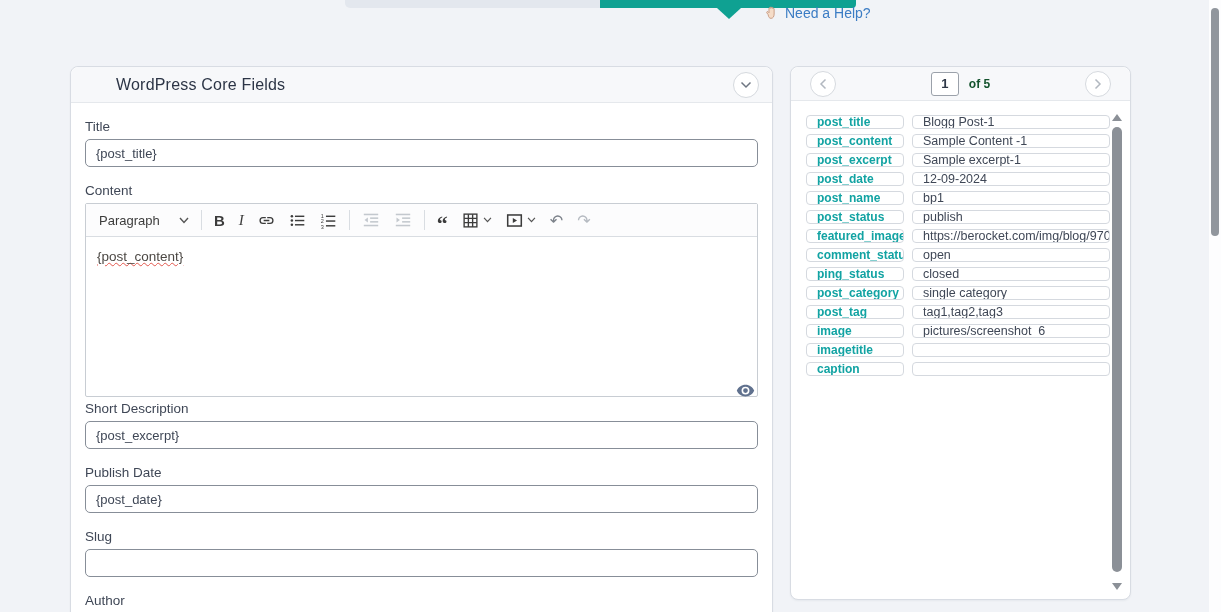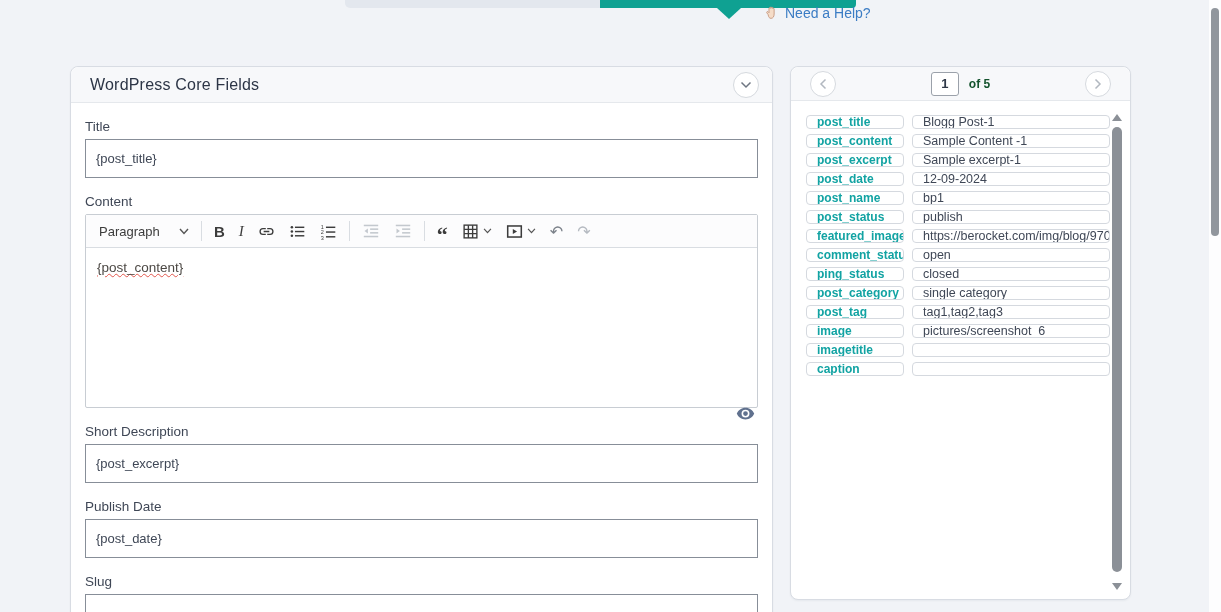--- a/index.html
+++ b/index.html
@@ -27,26 +27,26 @@
 
   
   .panel { position:absolute; background:#fff; border:1px solid #d8dce3; border-radius:8px;
     box-shadow:0 1px 2px rgba(20,30,50,.05); }
   .panel-header { height:36px; background:#f7f8fa; border-bottom:1px solid #e5e8ec;
     border-radius:8px 8px 0 0; display:flex; align-items:center; }
 
   
   #left-panel { left:70px; top:66px; width:703px; height:700px; }
   #left-panel .panel-header { justify-content:space-between; padding:0 13px 0 19px; }
-  .panel-title { font-size:16px; color:#2c3546; font-weight:500; letter-spacing:.2px; }
+  .panel-title { font-size:16px; color:#2c3546; font-weight:500; letter-spacing:.2px;margin-left:26px; }
   .circle-btn { width:26px; height:26px; border-radius:50%; background:#fff;
     border:1px solid #d5d9de; display:flex; align-items:center; justify-content:center; cursor:pointer; }
   .lp-body { padding:0 14px; }
   .field-label { font-size:13.5px; color:#3f4756; margin-top:16px; }
-  .text-input { width:100%; height:39px; border:1px solid #878e98; border-radius:0;
+  .text-input { width:100%; height:28px; border:1px solid #878e98; border-radius:5px;
     margin-top:5px; padding:0 10px; font-size:13px; color:#3f4756;
     font-family:"Liberation Sans", sans-serif; background:#fff; }
 
   
   .editor { margin-top:5px; border:1px solid #c8cdd3; border-radius:2px; }
   .tb { height:33px; display:flex; align-items:center; padding:0 6px;
     border-bottom:1px solid #d9dde2; background:#fcfcfd; }
   .tb button { background:none; border:none; display:flex; align-items:center; gap:4px;
     padding:4px 7px; cursor:pointer; color:#3c3c3c; }
   .tb-para { width:104px; justify-content:space-between !important; font-size:13px; color:#444; }
@@ -214,21 +214,21 @@
         <span class="spellcheck">{post_content}</span>
       </div>
     </div>
 
     <div class="sd-block">
       <span class="eye-wrap">
         <svg width="19" height="14" viewBox="0 0 24 17">
           <path fill="#60718e" d="M12 0.5C7 0.5 2.7 3.6 1 8c1.7 4.4 6 7.5 11 7.5S21.3 12.4 23 8C21.3 3.6 17 0.5 12 0.5zM12 13a5 5 0 1 1 0-10 5 5 0 0 1 0 10zm0-2a3 3 0 1 0 0-6 3 3 0 0 0 0 6z"></path>
         </svg>
       </span>
-      <div class="field-label" style="margin-top:16px;">Short Description</div>
+      <div class="field-label" style="margin-top:4px;">Short Description</div>
     </div>
     <input class="text-input" type="text" value="{post_excerpt}" style="">
 
     <div class="field-label">Publish Date</div>
     <input class="text-input" type="text" value="{post_date}" style="">
 
     <div class="field-label">Slug</div>
     <input class="text-input" type="text" value="" style="">
 
     <div class="field-label">Author</div>

